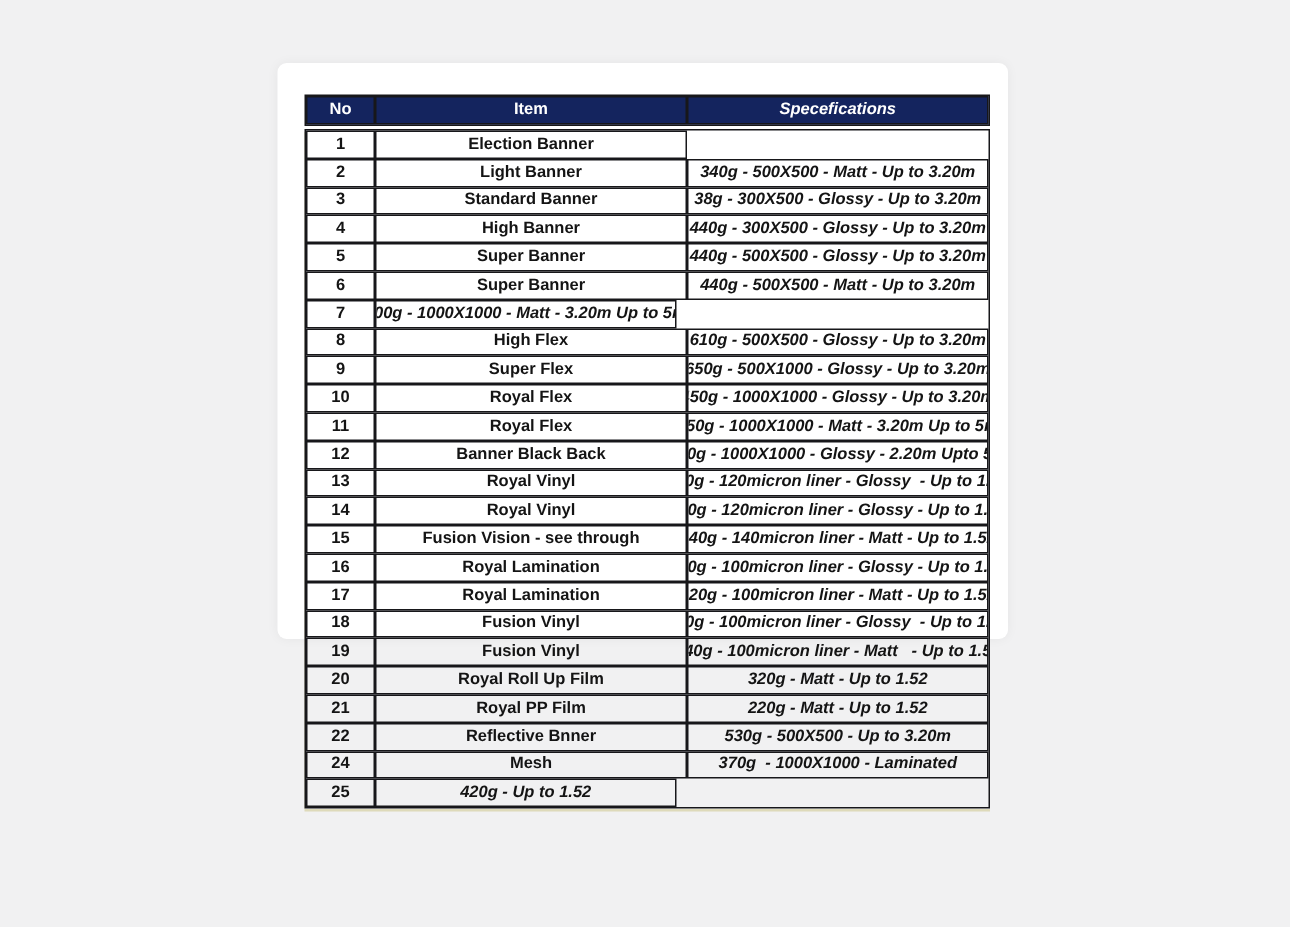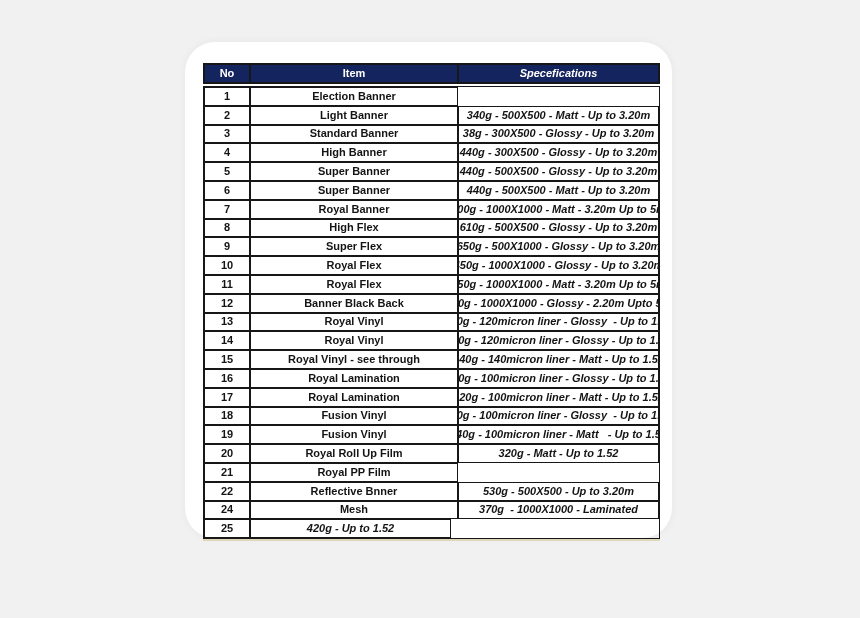--- a/index.html
+++ b/index.html
@@ -6,23 +6,23 @@
   html, body {
     width: 860px; height: 618px;
     font-family: "Liberation Sans", sans-serif;
     background: var(--page-bg, #f1f1f2);
     overflow: hidden;
     position: relative;
   }
   .card {
     position: absolute;
     left: 185px; top: 42px;
-    width: 487px; height: 496px;
+    width: 487px; height: 384px;
     background: var(--card-bg, #ffffff);
-    border-radius: 30px;
+    border-radius: 6px;
     box-shadow: 0 0 8px rgba(0,0,0,0.05);
   }
   .tbl {
     position: absolute;
     left: 18px; top: 21px;
     width: 457px;
   }
   .tbl-header-wrap {
     border: 1px solid var(--border, #17171a);
     margin-bottom: 2px;
@@ -99,21 +99,20 @@
       </div>
 
       <div class="row">
         <div class="cell c-no">6</div>
         <div class="cell c-item">Super Banner</div>
         <div class="cell c-spec">440g - 500X500 - Matt - Up to 3.20m</div>
       </div>
 
       <div class="row">
         <div class="cell c-no">7</div>
-        <div class="cell c-item">Royal Banner</div>
         <div class="cell c-spec">400g - 1000X1000 - Matt - 3.20m Up to 5m</div>
       </div>
 
       <div class="row">
         <div class="cell c-no">8</div>
         <div class="cell c-item">High Flex</div>
         <div class="cell c-spec">610g - 500X500 - Glossy - Up to 3.20m</div>
       </div>
 
       <div class="row">
@@ -147,21 +146,21 @@
       </div>
 
       <div class="row">
         <div class="cell c-no">14</div>
         <div class="cell c-item">Royal Vinyl</div>
         <div class="cell c-spec">140g - 120micron liner - Glossy - Up to 1.52</div>
       </div>
 
       <div class="row">
         <div class="cell c-no">15</div>
-        <div class="cell c-item">Royal Vinyl - see through</div>
+        <div class="cell c-item">Fusion Vision - see through</div>
         <div class="cell c-spec">140g - 140micron liner - Matt - Up to 1.52</div>
       </div>
 
       <div class="row">
         <div class="cell c-no">16</div>
         <div class="cell c-item">Royal Lamination</div>
         <div class="cell c-spec">120g - 100micron liner - Glossy - Up to 1.52</div>
       </div>
 
       <div class="row">
@@ -184,20 +183,21 @@
 
       <div class="row">
         <div class="cell c-no">20</div>
         <div class="cell c-item">Royal Roll Up Film</div>
         <div class="cell c-spec">320g - Matt - Up to 1.52</div>
       </div>
 
       <div class="row">
         <div class="cell c-no">21</div>
         <div class="cell c-item">Royal PP Film</div>
+        <div class="cell c-spec">220g - Matt - Up to 1.52</div>
       </div>
 
       <div class="row">
         <div class="cell c-no">22</div>
         <div class="cell c-item">Reflective Bnner</div>
         <div class="cell c-spec">530g - 500X500 - Up to 3.20m</div>
       </div>
 
 
       <div class="row">

